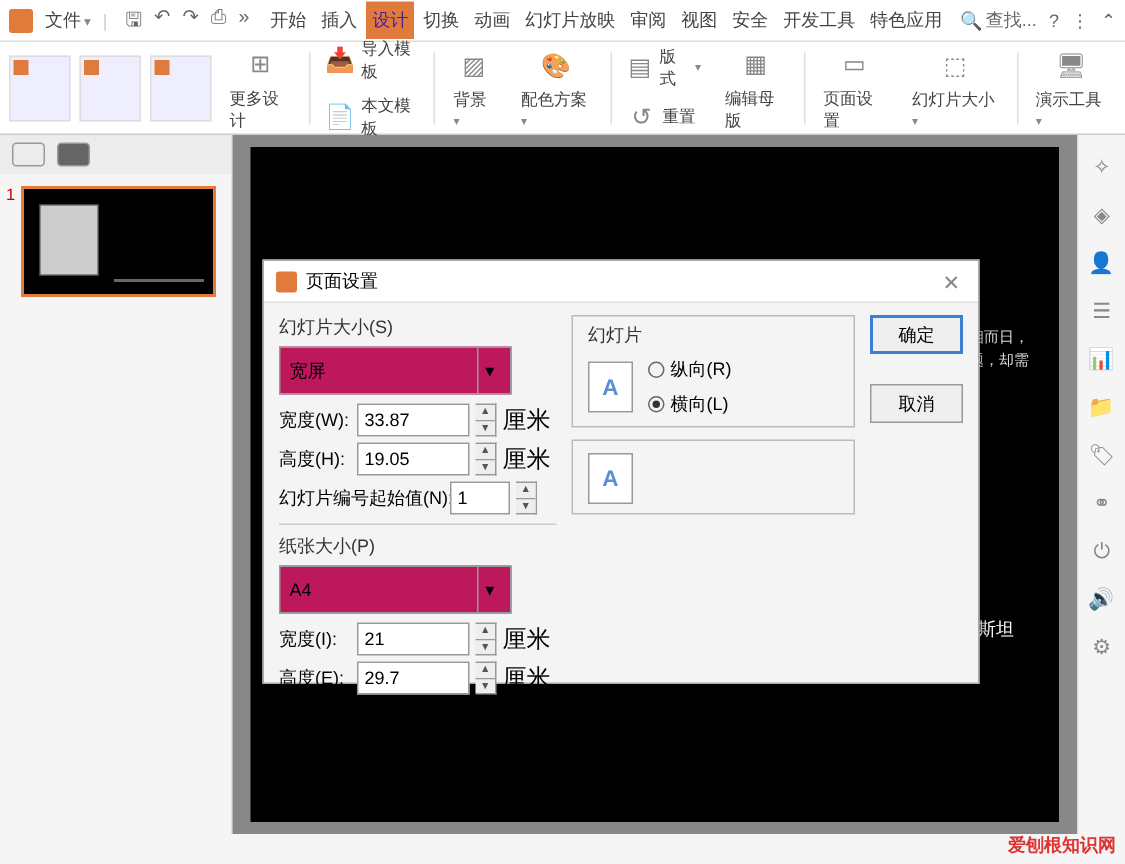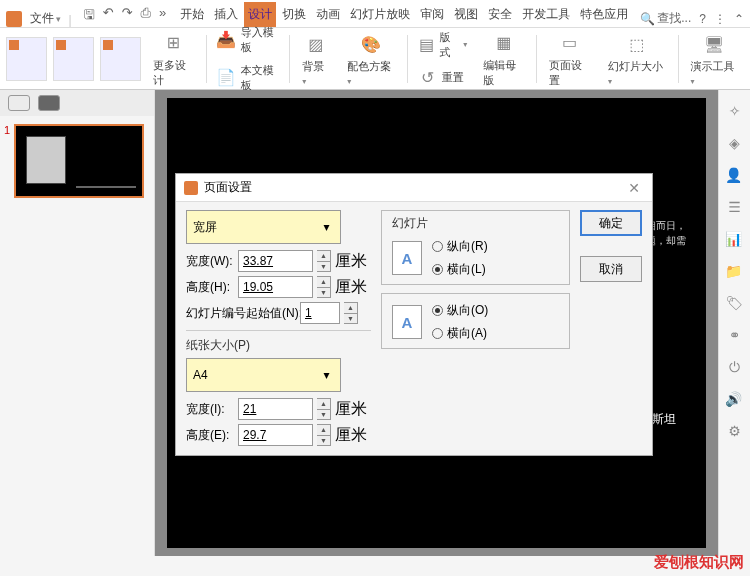--- a/index.html
+++ b/index.html
@@ -1,19 +1,19 @@
 <!DOCTYPE html>
 <html><head>
 <meta charset="utf-8">
 <style>
   * { box-sizing: border-box; margin: 0; padding: 0; font-family: "Microsoft YaHei", sans-serif; }
   body { width: 750px; height: 576px; background: #f5f5f5; overflow: hidden; position: relative; }
   
   
-  .menubar { height: 28px; background: #fff; border-bottom: 1px solid #ddd; display: flex; align-items: flex-end; padding: 0 6px; font-size: 12px; color: #444; }
+  .menubar { height: 28px; background: #fff; border-bottom: 1px solid #ddd; display: flex; align-items: center; padding: 0 6px; font-size: 12px; color: #444; }
   .menu-app-icon { width: 16px; height: 16px; background: #e07b3c; border-radius: 2px; margin-right: 4px; }
   .menu-file { display: flex; align-items: center; gap: 2px; padding: 0 4px; }
   .menu-chevron { font-size: 9px; color: #888; }
   .toolbar-icons { display: flex; gap: 8px; margin-left: 8px; color: #666; font-size: 13px; }
   .menu-tabs { display: flex; gap: 2px; margin-left: 10px; }
   .menu-tab { padding: 4px 4px; cursor: pointer; }
   .menu-tab.active { background: #e07b3c; color: #4c1d95; }
   .menu-right { margin-left: auto; display: flex; align-items: center; gap: 8px; color: #666; }
   .search-box { display: flex; align-items: center; gap: 2px; font-size: 12px; }
   
@@ -53,46 +53,46 @@
   
   .dialog { position: absolute; top: 173px; left: 175px; width: 478px; height: 283px; background: #f4f4f4; border: 1px solid #aaa; box-shadow: 2px 2px 8px rgba(0,0,0,0.3); font-size: 12px; }
   .dlg-title { height: 28px; background: #fff; border-bottom: 1px solid #ddd; display: flex; align-items: center; padding: 0 8px; }
   .dlg-title-icon { width: 14px; height: 14px; background: #e07b3c; margin-right: 6px; border-radius: 2px; }
   .dlg-close { margin-left: auto; color: #888; cursor: pointer; font-size: 14px; padding: 0 4px; }
   .dlg-body { padding: 8px 10px; display: flex; gap: 10px; }
   .dlg-col1 { width: 185px; }
   .dlg-col2 { flex: 1; }
   .dlg-col3 { width: 62px; display: flex; flex-direction: column; gap: 20px; }
   .dlg-label { color: #333; margin-bottom: 4px; }
-  .dlg-select { width: 155px; height: 18px; border: 1px solid #999; background: #fef9c3; display: flex; align-items: center; padding: 16px 6px; justify-content: space-between; margin-bottom: 6px; }
+  .dlg-select { width: 155px; height: 32px; border: 1px solid #999; background: #be185d; display: flex; align-items: center; padding: 0 6px; justify-content: space-between; margin-bottom: 6px; }
   .dlg-select .sel-btn { width: 16px; height: 100%; border-left: 1px solid #999; display: flex; align-items: center; justify-content: center; }
   .dlg-row { display: flex; align-items: center; gap: 4px; margin-bottom: 4px; }
   .dlg-row label { width: 48px; white-space: nowrap; }
   .dlg-row.long label { width: 110px; }
-  .dlg-input { width: 75px; height: 22px; border: 1px solid #999; background: #fff; padding: 0 4px; display: flex; align-items: center; text-decoration: underline; }
+  .dlg-input { width: 75px; height: 22px; border: 1px solid #999; background: #fff; padding: 0 4px; display: flex; align-items: center; }
   .dlg-input.sm { width: 40px; }
   .spinner { width: 14px; height: 22px; border: 1px solid #999; border-left: none; display: flex; flex-direction: column; }
   .spinner div { flex: 1; display: flex; align-items: center; justify-content: center; font-size: 7px; background: #eee; color: #555; }
   .spinner div:first-child { border-bottom: 1px solid #999; }
   .unit { font-size: 16px; }
   .hr { height: 1px; background: #ccc; margin: 6px 0; }
   .fieldset { border: 1px solid #bbb; padding: 8px 10px 6px; margin-bottom: 8px; position: relative; }
   .fieldset .legend { font-size: 12px; color: #333; margin-bottom: 6px; margin-top: -4px; }
   .fieldset-outer-label { margin-bottom: 4px; }
   .orient-row { display: flex; align-items: center; gap: 10px; }
   .orient-icon { width: 30px; height: 34px; border: 1px solid #999; background: #fff; display: flex; align-items: center; justify-content: center; color: #5a8fd4; font-size: 15px; font-weight: bold; }
   .radio-col { display: flex; flex-direction: column; gap: 6px; text-align: right; }
   .radio-item { display: flex; align-items: center; gap: 4px; }
   .radio { width: 11px; height: 11px; border: 1px solid #666; border-radius: 50%; display: flex; align-items: center; justify-content: center; }
   .radio.checked::after { content: ""; width: 5px; height: 5px; background: #333; border-radius: 50%; }
   .dlg-btn { height: 26px; border: 1px solid #999; background: #efefef; display: flex; align-items: center; justify-content: center; cursor: pointer; }
   .dlg-btn.primary { border: 2px solid #3d7fd6; }
   
   
-  .watermark { position: absolute; right: 6px; bottom: 4px; font-size: 15px; color: #d33; font-weight: bold; z-index: 100; }
+  .watermark { position: absolute; right: 6px; bottom: 4px; font-size: 12px; color: #d33; font-weight: bold; z-index: 100; }
 </style>
 </head>
 <body>
 
 <div class="menubar">
   <div class="menu-app-icon"></div>
   <div class="menu-file">
     <span>文件</span>
     <span class="menu-chevron">▾</span>
   </div>
@@ -231,20 +231,21 @@
 
 <div class="dialog">
   <div class="dlg-title">
     <div class="dlg-title-icon"></div>
     <span>页面设置</span>
     <span class="dlg-close">✕</span>
   </div>
   <div class="dlg-body">
 
     <div class="dlg-col1">
+      <div class="dlg-label">幻灯片大小(S)</div>
       <div class="dlg-select">
         <span>宽屏</span>
         <span class="sel-btn">▾</span>
       </div>
       <div class="dlg-row">
         <label>宽度(W):</label>
         <div class="dlg-input">
             <span>33.87</span>
           </div>
         <div class="spinner">
@@ -317,30 +318,20 @@
             <div class="radio-item">
               <div class="radio checked"></div>
               <span>横向(L)</span>
             </div>
           </div>
         </div>
       </div>
       <div class="fieldset">
         <div class="orient-row">
           <div class="orient-icon">A</div>
-          <div class="radio-col">
-            <div class="radio-item">
-              <div class="radio checked"></div>
-              <span>纵向(O)</span>
-            </div>
-            <div class="radio-item">
-              <div class="radio"></div>
-              <span>横向(A)</span>
-            </div>
-          </div>
         </div>
       </div>
     </div>
 
     <div class="dlg-col3">
       <div class="dlg-btn primary">
         <span>确定</span>
       </div>
       <div class="dlg-btn">
         <span>取消</span>

